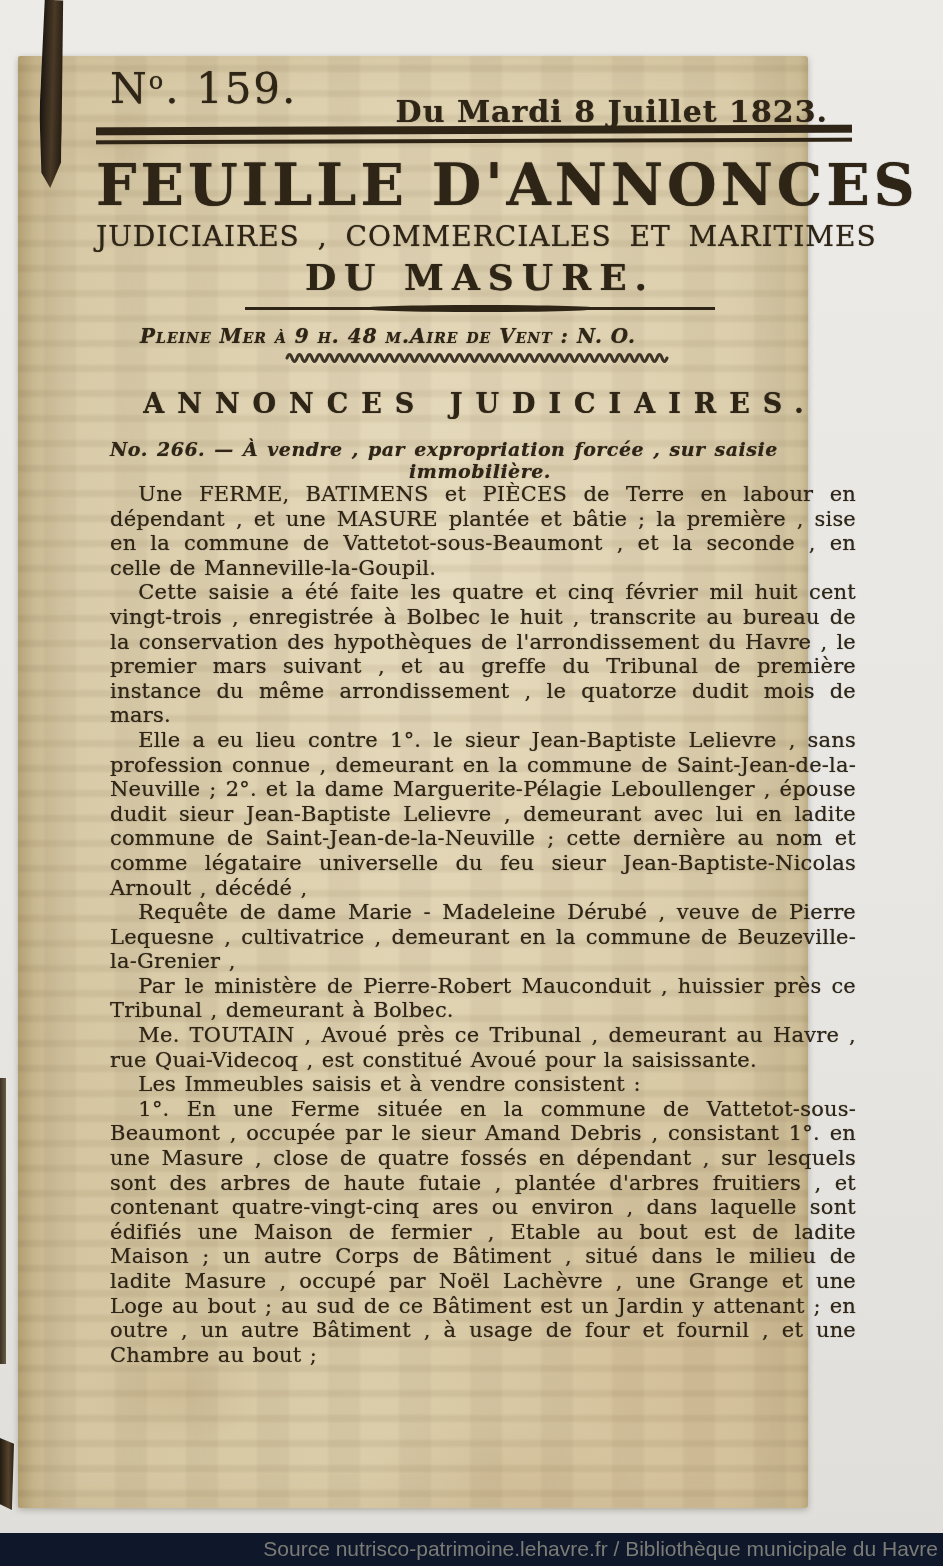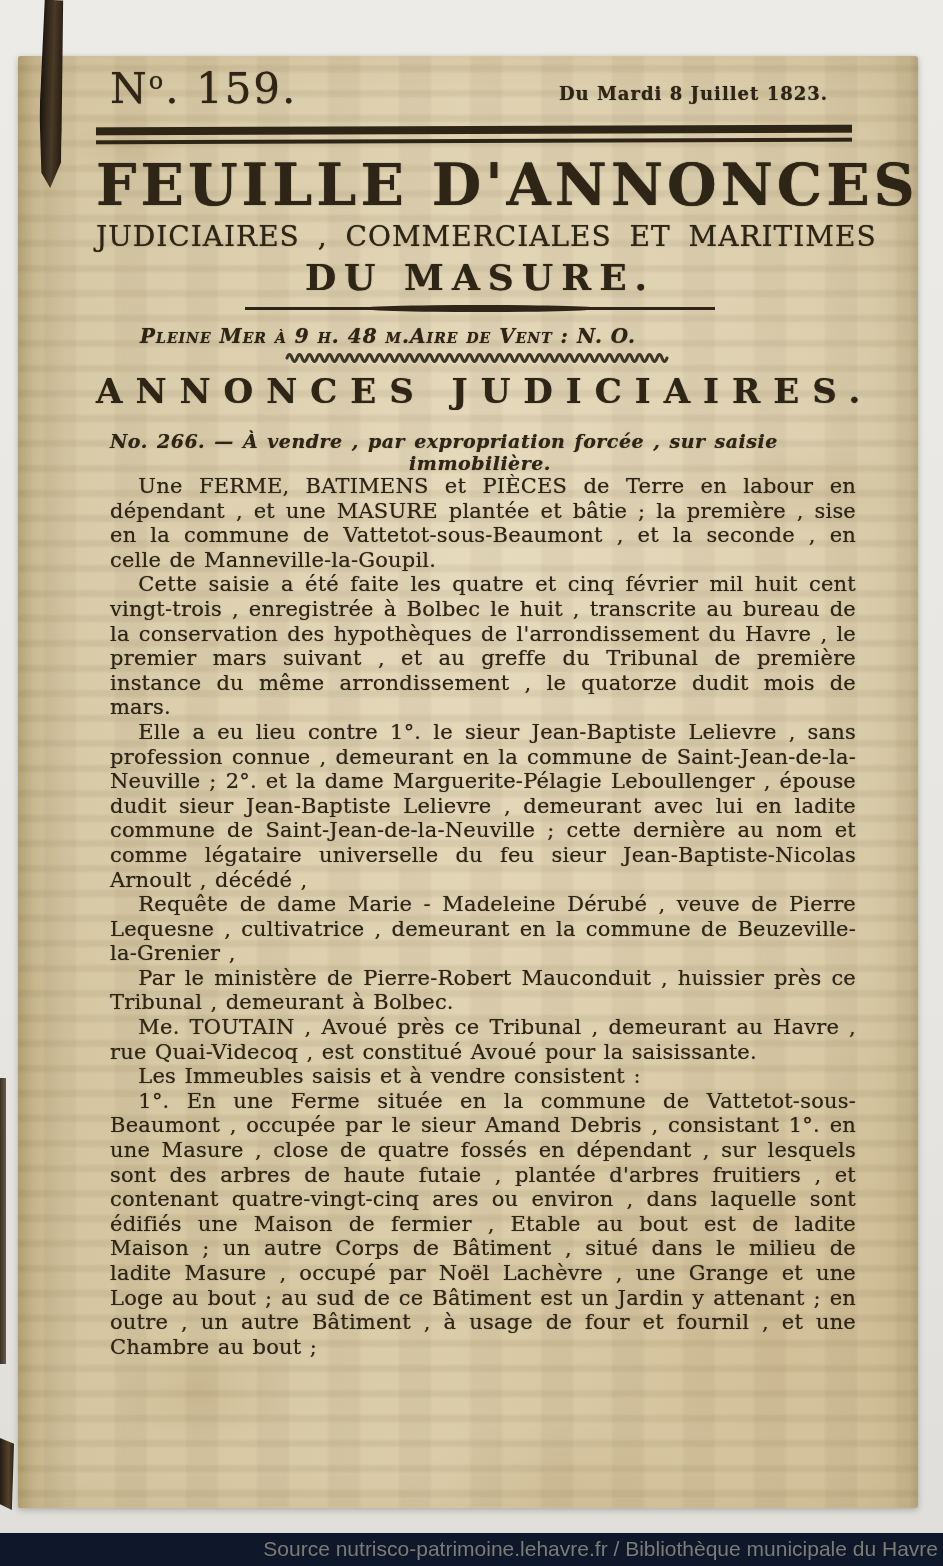--- a/index.html
+++ b/index.html
@@ -12,21 +12,21 @@
   html,body{width:943px;height:1566px;}
   body{
     position:relative;
     width:943px;height:1566px;
     background:linear-gradient(180deg,#ecebe8 0%,#e7e6e3 60%,#dfdeda 100%);
     font-family:"DejaVu Serif","Liberation Serif",serif;
     overflow:hidden;
   }
   
   .page{
-    position:absolute;left:18px;top:56px;width:900px;height:1452px;
+    position:absolute;left:18px;top:56px;width:790px;height:1452px;
     background:
       radial-gradient(130% 90% at 55% 35%, rgba(255,250,235,0.30) 0%, rgba(255,250,235,0) 55%),
       radial-gradient(60% 40% at 85% 90%, rgba(186,150,100,0.18) 0%, rgba(186,150,100,0) 70%),
       linear-gradient(90deg,#b4a277 0px,#c9b890 16px,#d5c6a1 48px,#dcceab 50%,#d8c9a5 90%,#cfc09a 99%,#bdae87 100%),
       var(--paper);
     box-shadow:0 2px 6px rgba(90,80,60,0.35), inset 0 0 40px rgba(150,120,70,0.18);
     border-radius:2px 3px 3px 2px;
     color:var(--ink);
   }
   
@@ -70,22 +70,22 @@
   
   .content{position:absolute;left:78px;top:0;width:768px;}
   .mast-row{position:relative;height:66px;}
   .issue{
     position:absolute;left:14px;top:8px;
     font-size:42px;letter-spacing:2px;font-weight:400;
     text-shadow:0 0 1px rgba(46,37,23,0.8);
   }
   .issue .sup{font-size:24px;vertical-align:14px;}
   .date{
-    position:absolute;right:36px;top:27px;
-    font-size:18px;font-weight:bold;letter-spacing:1px;
+    position:absolute;right:36px;top:38px;
+    font-size:30px;font-weight:bold;letter-spacing:1px;
     text-shadow:0 0 1px rgba(46,37,23,0.7);
   }
   .double-rule{
     margin-top:4px;height:17px;width:756px;
     border-top:8px solid var(--ink);
     border-bottom:4px solid var(--ink);
     transform:rotate(-0.2deg);
     filter:blur(.3px);
   }
   .title{
@@ -112,22 +112,22 @@
   .info-line{
     display:flex;justify-content:flex-start;
     margin-top:12px;padding:0 46px 0 44px;
     font-size:20px;font-weight:bold;font-style:italic;
     font-variant:small-caps;letter-spacing:1px;
     text-shadow:0 0 1px rgba(46,37,23,0.7);
   }
   .wavy{display:block;margin:2px auto 0 auto;}
   
   .section-heading{
-    margin-top:6px;text-align:center;
-    font-size:34px;font-weight:bold;letter-spacing:13px;
+    margin-top:23px;text-align:center;
+    font-size:27px;font-weight:bold;letter-spacing:13px;
     text-shadow:0 0 1px rgba(46,37,23,0.8);
     white-space:nowrap;
   }
   .notice-head{
     margin-top:19px;
     font-size:19px;font-style:italic;font-weight:bold;
     letter-spacing:.5px;word-spacing:2px;
     text-shadow:0 0 1px rgba(46,37,23,0.6);
   }
   .notice-head .l1{padding-left:14px;}

